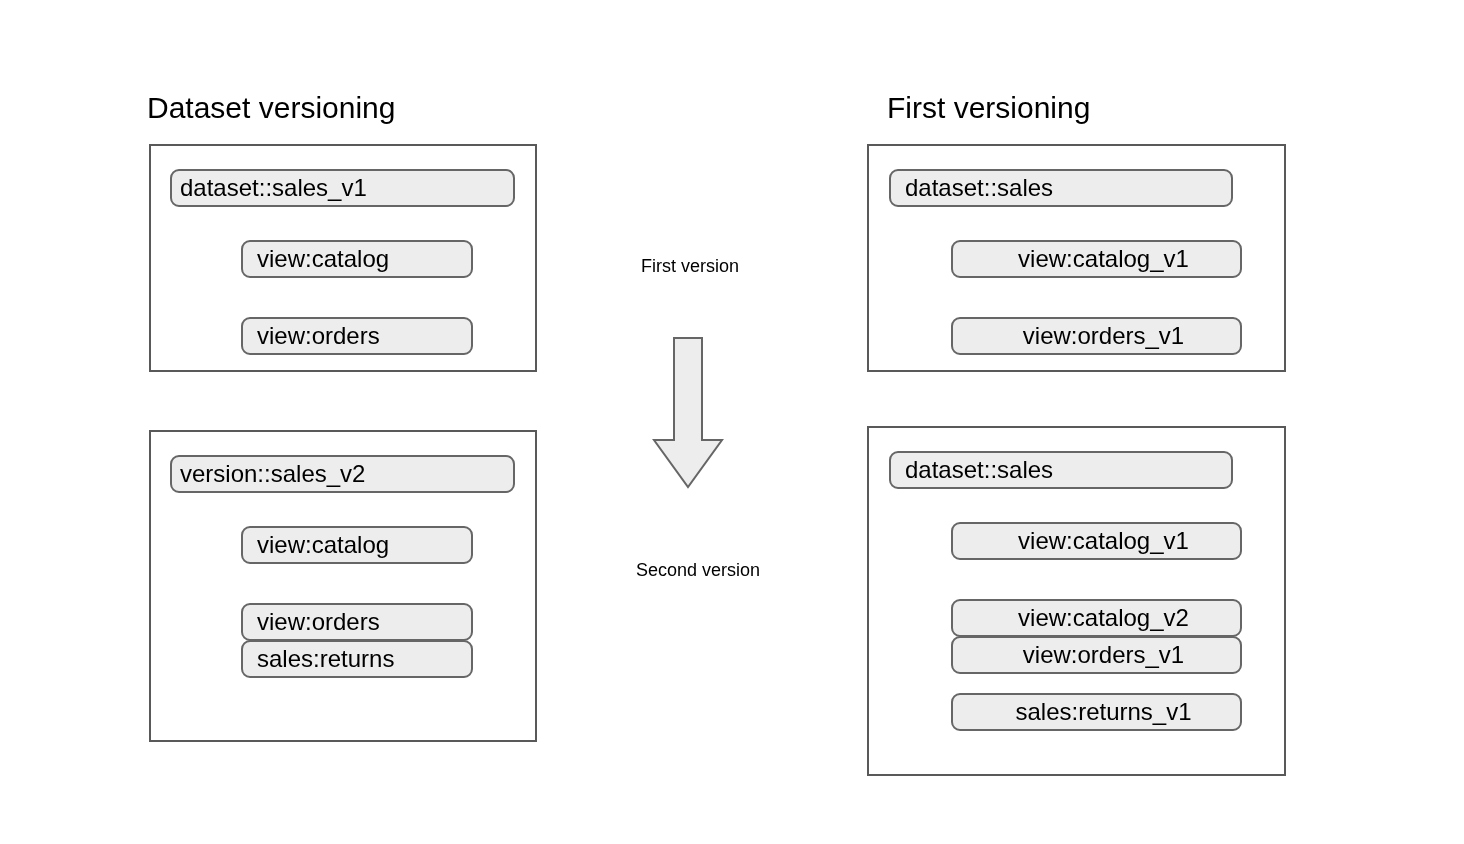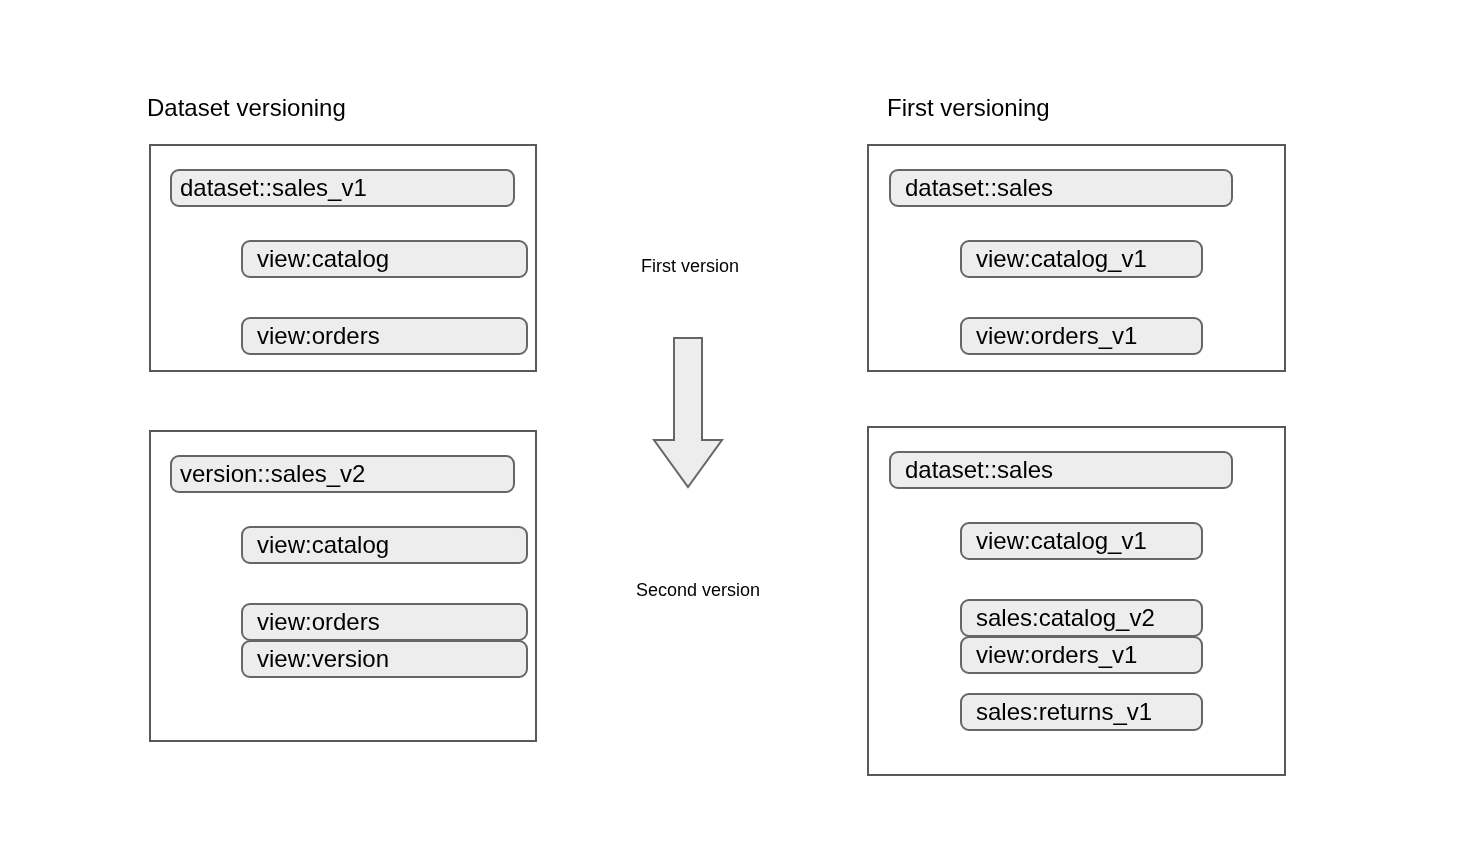--- a/index.html
+++ b/index.html
@@ -16,21 +16,21 @@
     position: relative;
     width: 1464px;
     height: 844px;
     background: #ffffff;
     overflow: hidden;
   }
 
   
   .col-title {
     position: absolute;
-    font-size: 24px;
+    font-size: 30px;
     line-height: 30px;
     color: #000000;
     white-space: nowrap;
   }
   #title-left  { left: 147px; top: 93px; }
   #title-right { left: 887px; top: 93px; }
 
   
   .group-box {
     position: absolute;
@@ -55,46 +55,46 @@
     font-size: 24px;
     color: #000000;
     padding-left: 14px;
     white-space: nowrap;
     overflow: hidden;
   }
   
   #box-left-top .chip.dataset,
   #box-left-bottom .chip.dataset { left: 19px; width: 345px; padding-left: 8px; }
   #box-left-top .chip.view,
-  #box-left-bottom .chip.view    { left: 90px; width: 287px; }
+  #box-left-bottom .chip.view    { left: 90px; width: 232px; }
 
   
   #box-right-top .chip.dataset,
   #box-right-bottom .chip.dataset { left: 20px; width: 344px; }
   #box-right-top .chip.view,
-  #box-right-bottom .chip.view    { left: 91px; width: 243px; }
+  #box-right-bottom .chip.view    { left: 82px; width: 291px; text-align: center; }
 
   
   .slot-d  { top: 23px; }
   .slot-v0 { top: 94px; }
   .slot-v1 { top: 151px; margin-top: 20px; }
   .slot-v2 { top: 208px; }
   .slot-v3 { top: 265px; }
 
   
   .center-label {
     position: absolute;
     font-size: 18px;
     line-height: 30px;
     color: #000000;
     white-space: nowrap;
     text-align: center;
   }
   #label-first  { left: 560px; top: 251px; width: 260px; }
-  #label-second { left: 568px; top: 555px; width: 260px; margin-top: 20px; }
+  #label-second { left: 568px; top: 555px; width: 260px; }
 
   #down-arrow {
     position: absolute;
     left: 651px;
     top: 336px;
     width: 74px;
     height: 154px;
   }
 </style>
 </head>
@@ -109,33 +109,33 @@
   <div class="group-box" id="box-left-top">
     <div class="chip dataset slot-d">dataset::sales_v1</div>
     <div class="chip view slot-v0">view:catalog</div>
     <div class="chip view slot-v1">view:orders</div>
   </div>
 
   <div class="group-box" id="box-left-bottom">
     <div class="chip dataset slot-d">version::sales_v2</div>
     <div class="chip view slot-v0">view:catalog</div>
     <div class="chip view slot-v1">view:orders</div>
-    <div class="chip view slot-v2">view:version</div>
+    <div class="chip view slot-v2">sales:returns</div>
   </div>
 
   <div class="group-box" id="box-right-top">
     <div class="chip dataset slot-d">dataset::sales</div>
     <div class="chip view slot-v0">view:catalog_v1</div>
     <div class="chip view slot-v1">view:orders_v1</div>
   </div>
 
   <div class="group-box" id="box-right-bottom">
     <div class="chip dataset slot-d">dataset::sales</div>
     <div class="chip view slot-v0">view:catalog_v1</div>
-    <div class="chip view slot-v1">sales:catalog_v2</div>
+    <div class="chip view slot-v1">view:catalog_v2</div>
     <div class="chip view slot-v2">view:orders_v1</div>
     <div class="chip view slot-v3">sales:returns_v1</div>
   </div>
 
   <div class="center-label" id="label-first">First version</div>
 
   <svg id="down-arrow" viewBox="0 0 74 154">
     <polygon points="23,2 51,2 51,104 71,104 37,151 3,104 23,104" fill="#ededed" stroke="#666666" stroke-width="2" stroke-linejoin="miter"></polygon>
   </svg>
 

